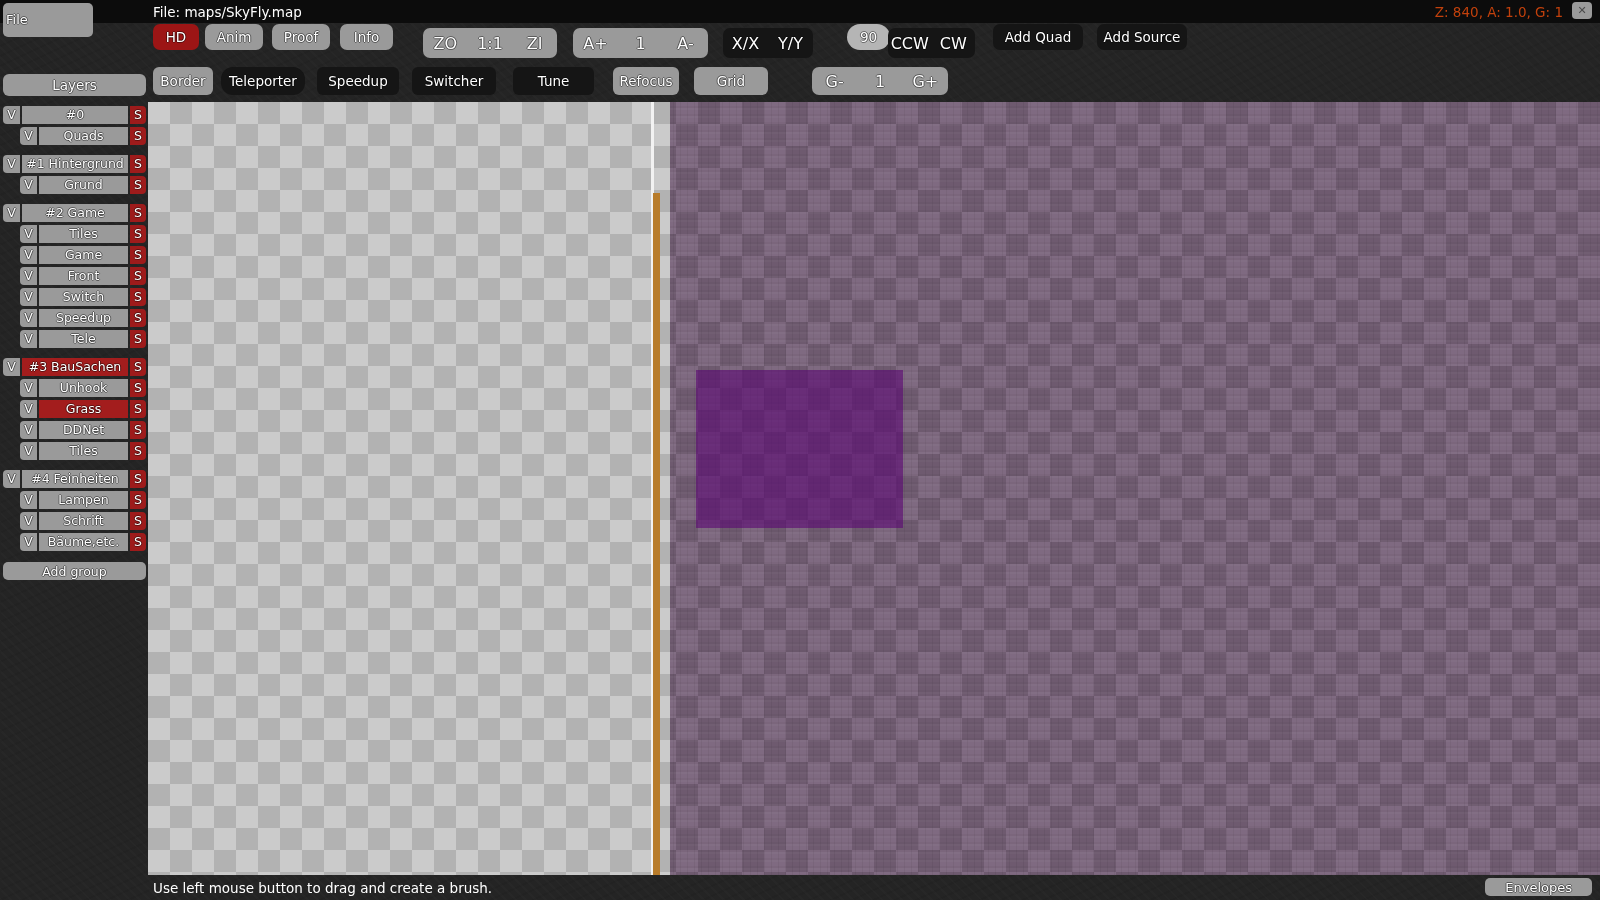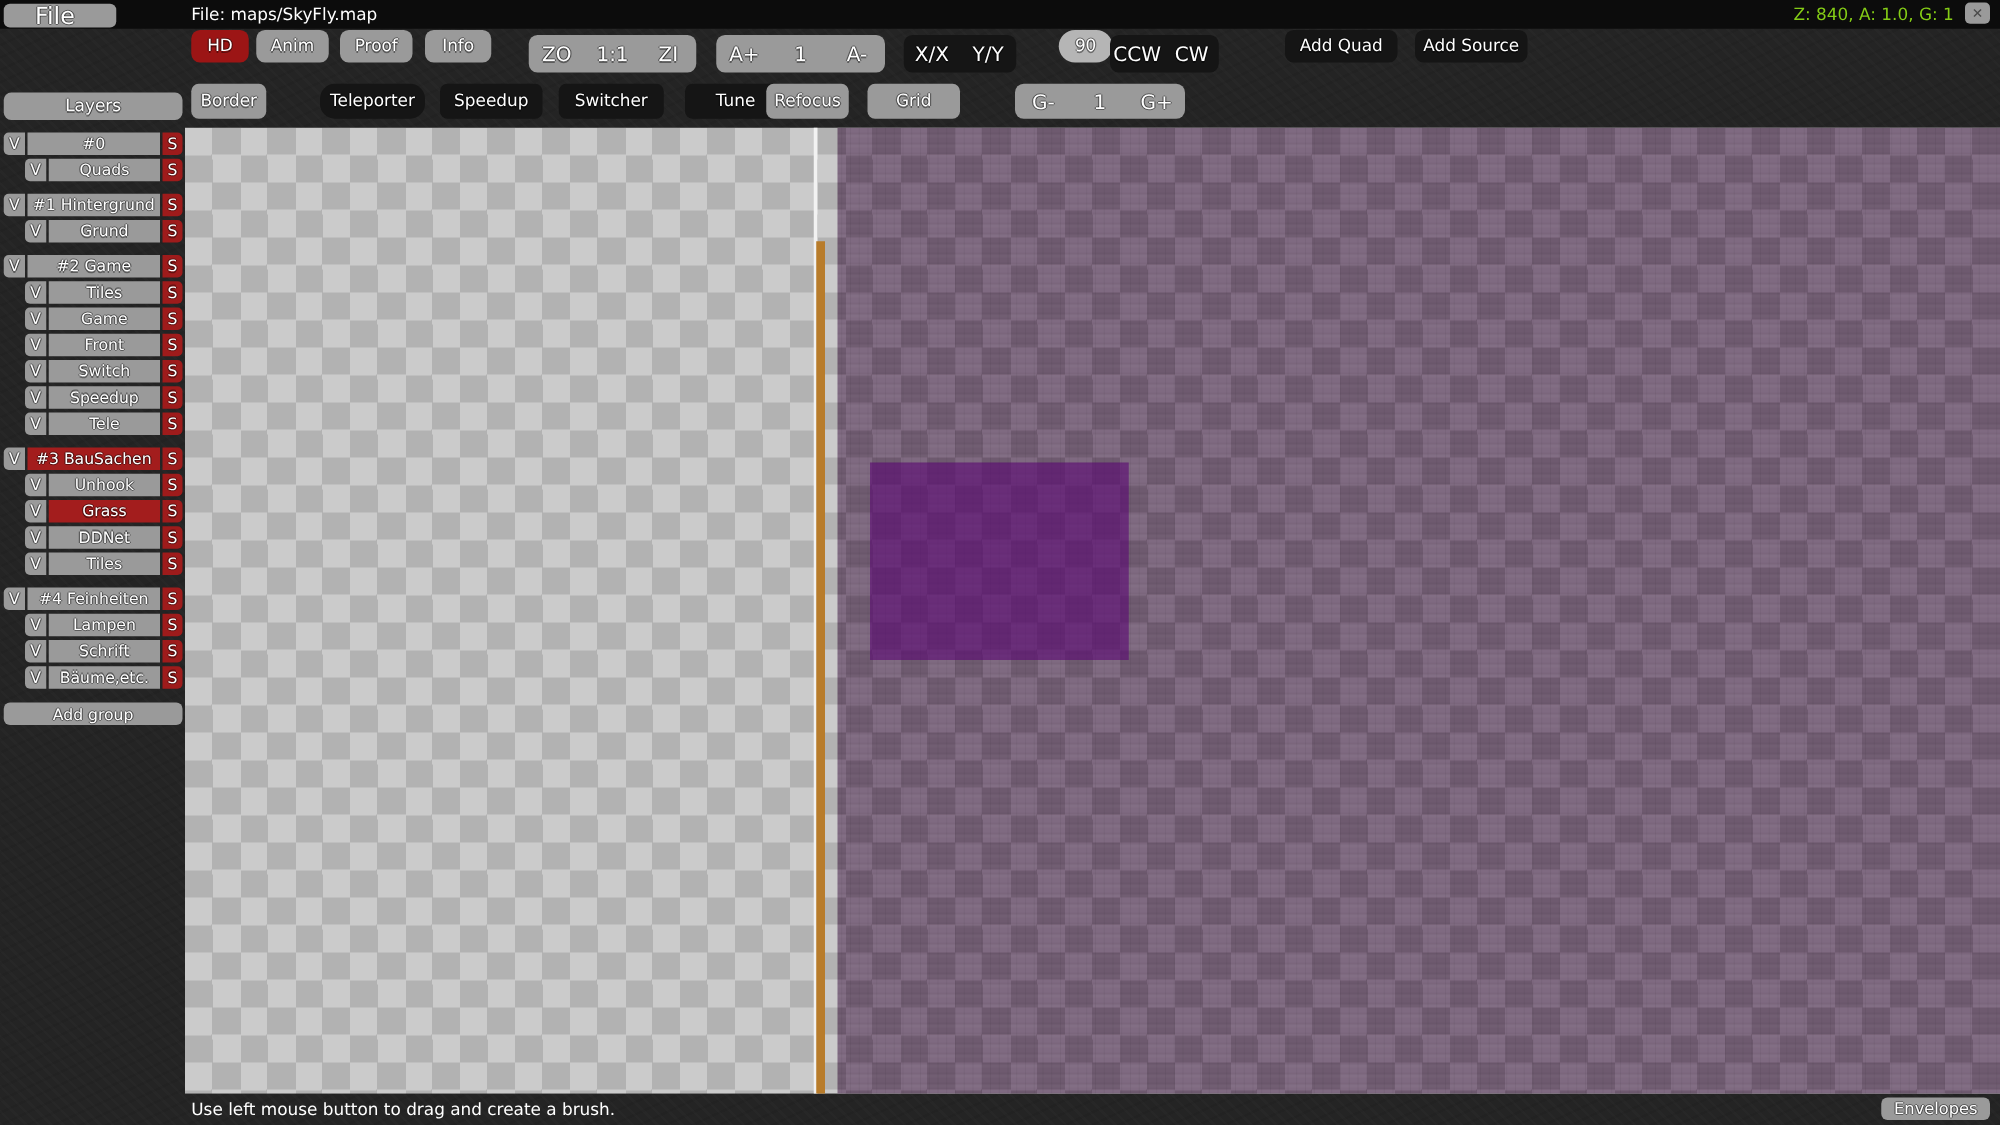--- a/index.html
+++ b/index.html
@@ -11,43 +11,43 @@
       repeating-linear-gradient(-25deg, rgba(0,0,0,0.06) 0 2px, transparent 2px 9px),
       #242424;
     position:relative;
     color:#fff;
   }
   .outlined { text-shadow: -1px 0 rgba(0,0,0,.4), 1px 0 rgba(0,0,0,.4), 0 -1px rgba(0,0,0,.4), 0 1px rgba(0,0,0,.4); }
 
   
   .titlebar { position:absolute; left:0; top:0; width:1600px; height:23px; background:#0c0c0c; }
   .file-btn {
-    position:absolute; left:3px; top:3px; width:90px; height:19px;
+    position:absolute; left:3px; top:3px; width:90px; height:34px;
     background:var(--button-gray); border:none; border-radius:5px;
-    color:#fff; font-size:19px; text-align:left; padding-left:25px;
+    color:#fff; font-size:13px; text-align:left; padding-left:3px;
     font-family:inherit; line-height:16px;
   }
   .map-title { position:absolute; left:153px; top:4px; font-size:13.5px; color:#fff; }
-  .zoom-info { position:absolute; right:37px; top:4px; font-size:13.5px; color:#84cc16; }
+  .zoom-info { position:absolute; right:37px; top:4px; font-size:13.5px; color:#c2410c; }
   .close-btn {
     position:absolute; left:1572px; top:2px; width:20px; height:17px;
     background:var(--button-gray); border:none; border-radius:4px;
     color:#4a4a4a; font-size:11px; font-weight:bold; line-height:15px; text-align:center;
     font-family:inherit;
   }
 
   
   .btn {
     position:absolute; border:none; border-radius:7px; color:#fff;
     font-size:13.5px; font-family:inherit; display:flex; align-items:center; justify-content:center;
     background:var(--button-gray);
   }
   .row1 .btn { top:24px; height:26px; }
   .row2 .btn { top:67px; height:28px; border-radius:6px; }
-  .btn.dark { background:var(--dark-button);margin-left:35px; }
+  .btn.dark { background:var(--dark-button); }
   .btn.red { background:var(--accent-red); }
   .btn.light { background:var(--button-light-gray); border-radius:13px;margin-left:11px; }
   .btn-group { position:absolute; border-radius:7px; display:flex; align-items:stretch; }
   .row1 .btn-group { top:28px; height:30px; }
   .row2 .btn-group { top:67px; height:28px; }
   .btn-group.gray { background:var(--button-gray); }
   .btn-group.dark { background:var(--dark-button); }
   .btn-group span {
     flex:1; display:flex; align-items:center; justify-content:center;
     font-size:16px; color:#fff; cursor:default;
@@ -100,21 +100,21 @@
     position:absolute; left:548px; top:268px; width:207px; height:158px;
     background:var(--brush-overlay);
   }
   .guide-white { position:absolute; left:503px; top:0; bottom:0; width:2.5px; background:var(--guide-white); }
   .guide-orange { position:absolute; left:505px; top:91px; bottom:0; width:7px; background:var(--guide-orange); }
 
   
   .statusbar { position:absolute; left:0; bottom:0; width:1600px; height:25px; }
   .status-hint { position:absolute; left:153px; top:5px; font-size:13.5px; color:#fff; }
   .envelopes-btn {
-    position:absolute; right:8px; bottom:4px; height:18px; padding:0 10px;
+    position:absolute; right:8px; bottom:4px; height:18px; padding:0 20px;
     background:var(--button-gray); border:none; border-radius:5px;
     color:#fff; font-size:13px; font-family:inherit;text-align:right;
   }
 </style>
 </head>
 <body>
 
 <div class="titlebar">
   <button class="file-btn outlined">File</button>
   <div class="map-title">File: maps/SkyFly.map</div>

